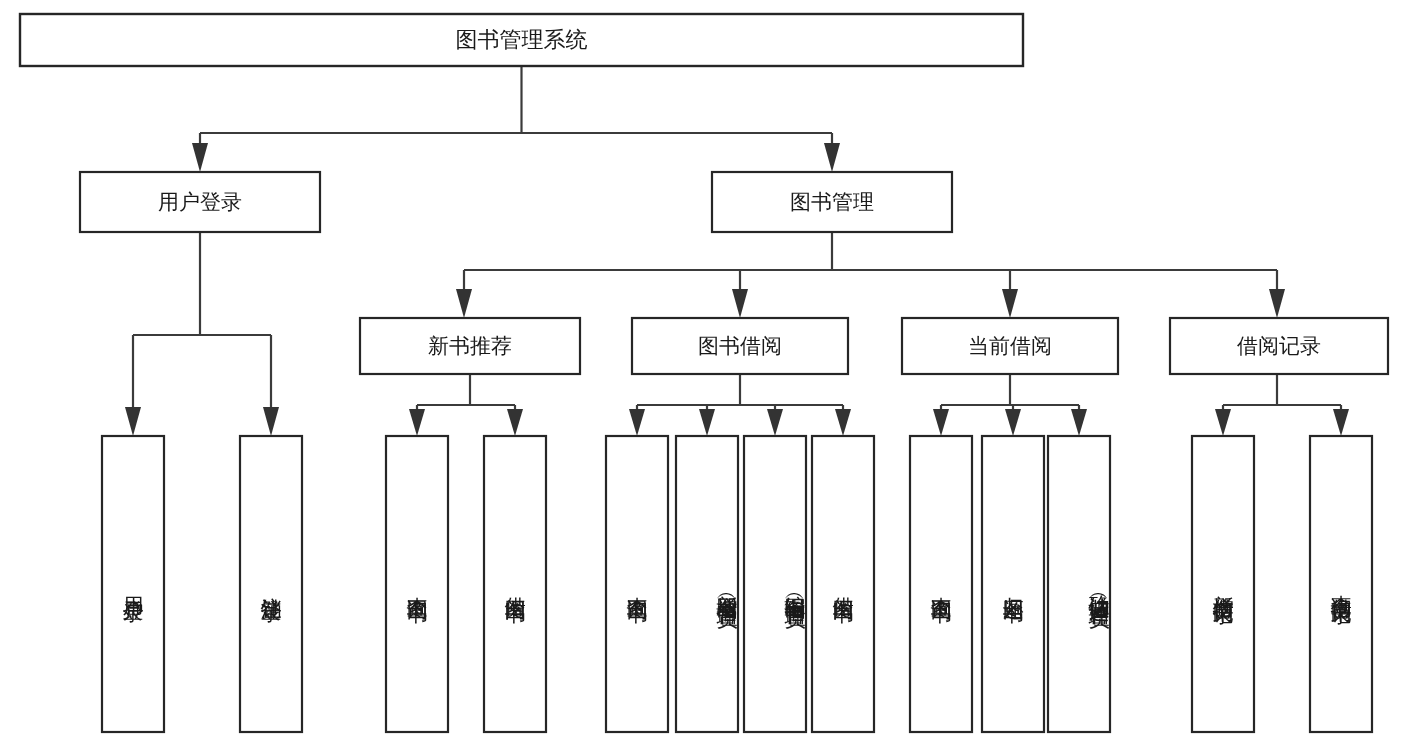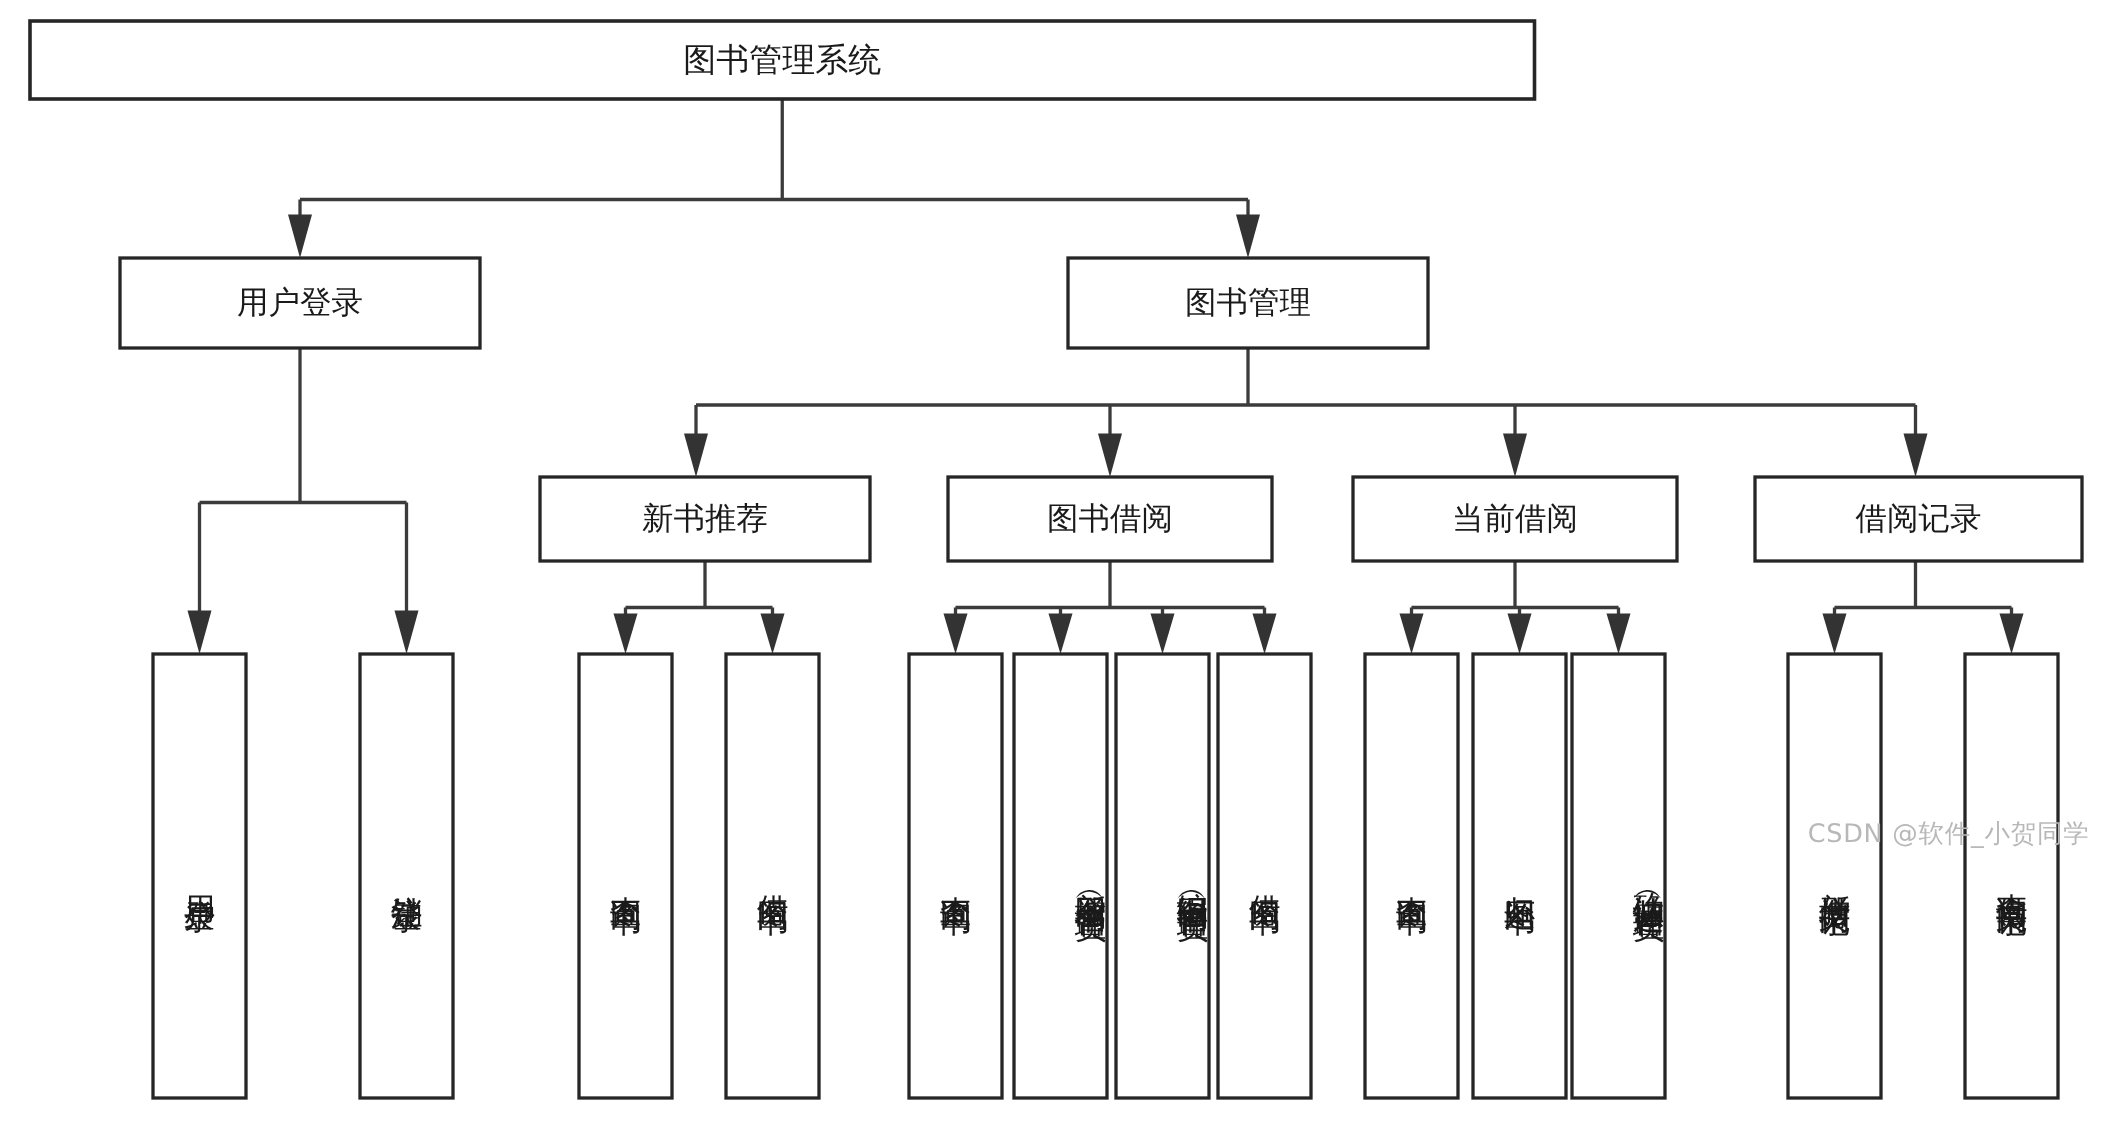--- a/index.html
+++ b/index.html
@@ -234,15 +234,14 @@
   <div class="leaf-label-v" style="left:910px; top:436px; width:62px; height:296px; display:flex; align-items:center; justify-content:center;">查询图书</div>
 
   <div class="leaf-label-v" style="left:982px; top:436px; width:62px; height:296px; display:flex; align-items:center; justify-content:center;">归还图书</div>
 
   <div class="leaf-label-v" style="left:1048px; top:436px; width:62px; height:296px; display:flex; align-items:flex-start; justify-content:center; padding-top:6px; box-sizing:border-box;">确认归还（管理员）</div>
 
   <div class="leaf-label-v" style="left:1192px; top:436px; width:62px; height:296px; display:flex; align-items:center; justify-content:center;">新增借阅记录</div>
 
   <div class="leaf-label-v" style="left:1310px; top:436px; width:62px; height:296px; display:flex; align-items:center; justify-content:center;">查询借阅记录</div>
 
-  <div class="watermark">CSDN @软件_小贺同学</div>
 
 </div>
 
 </body></html>

